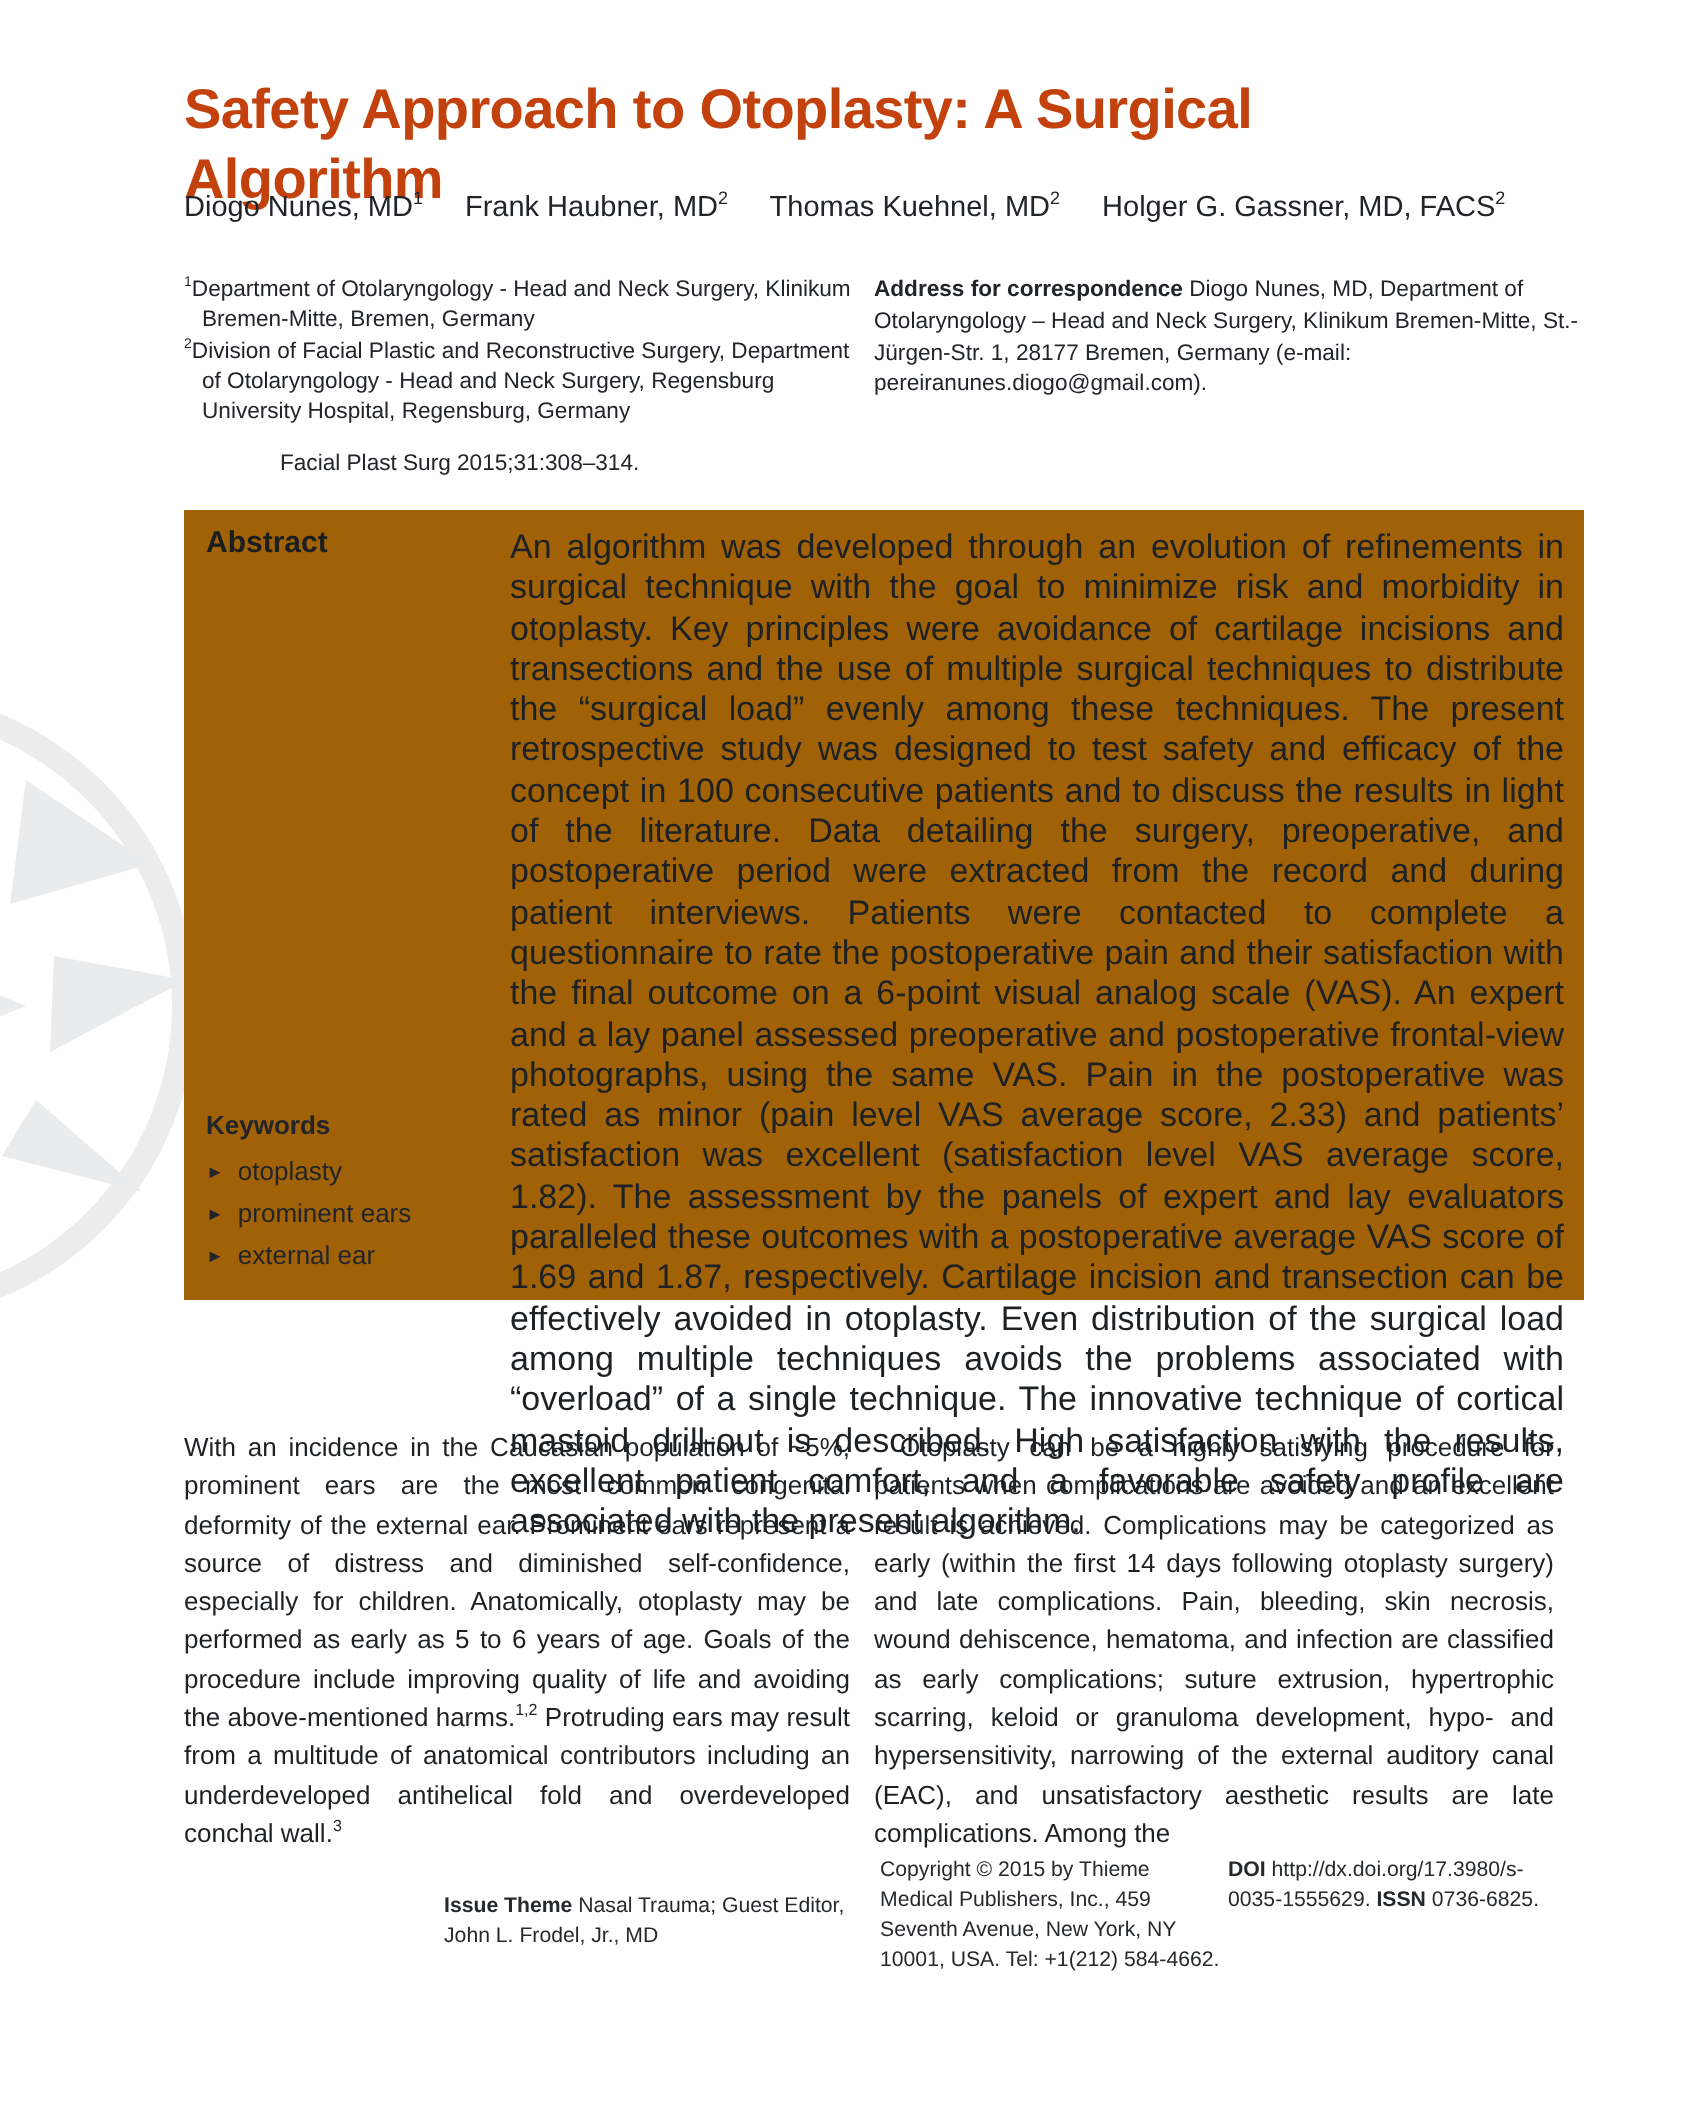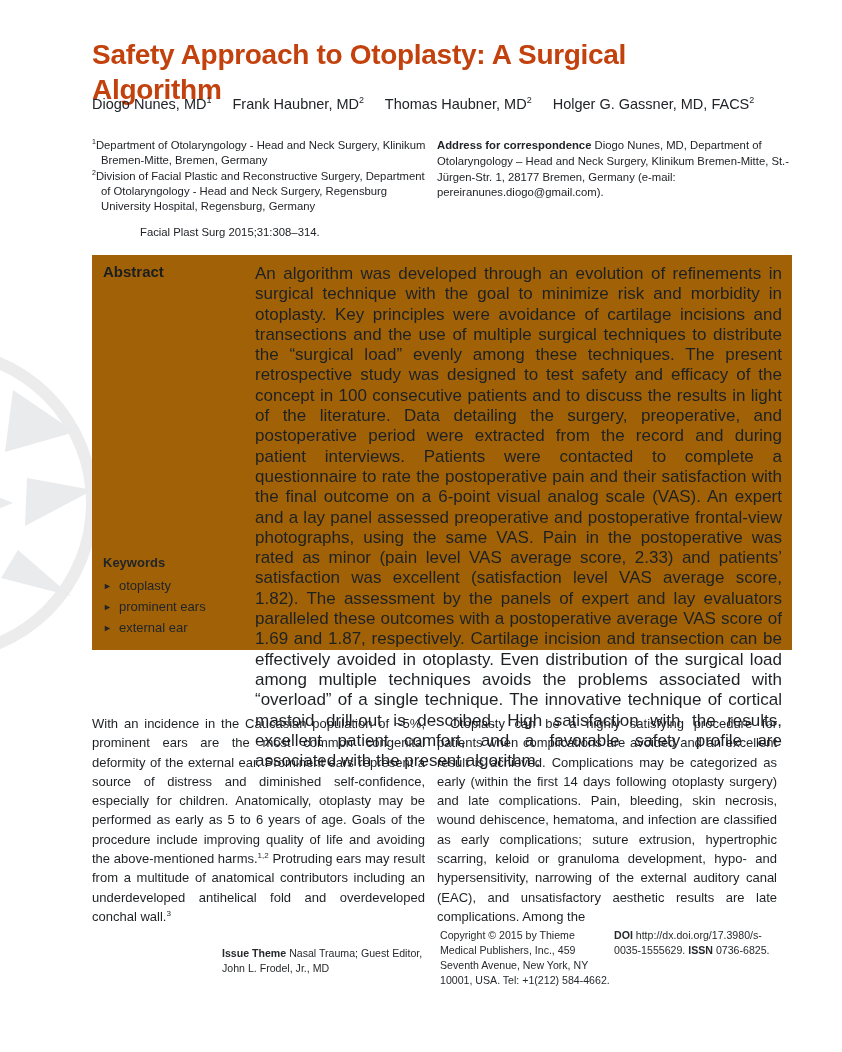--- a/index.html
+++ b/index.html
@@ -90,21 +90,21 @@
     <path d="M252 140 L318 152 L250 188 Z" fill="#eaebec"></path>
     <path d="M243 212 L296 258 L226 240 Z" fill="#eaebec"></path>
     <path d="M196 148 L238 165 L196 182 L182 165 Z" fill="#eaebec"></path>
   </svg>
 
   <h1 class="title">Safety Approach to Otoplasty: A Surgical Algorithm</h1>
 
   <div class="authors">
     <span class="author"><span>Diogo Nunes, MD</span><sup>1</sup></span>
     <span class="author"><span>Frank Haubner, MD</span><sup>2</sup></span>
-    <span class="author"><span>Thomas Haubner, MD</span><sup>2</sup></span>
+    <span class="author"><span>Thomas Kuehnel, MD</span><sup>2</sup></span>
     <span class="author"><span>Holger G. Gassner, MD, FACS</span><sup>2</sup></span>
   </div>
 
   <div class="affiliations">
     <div class="affil"><sup>1</sup><span>Department of Otolaryngology - Head and Neck Surgery, Klinikum Bremen-Mitte, Bremen, Germany</span></div>
     <div class="affil"><sup>2</sup><span>Division of Facial Plastic and Reconstructive Surgery, Department of Otolaryngology - Head and Neck Surgery, Regensburg University Hospital, Regensburg, Germany</span></div>
   </div>
 
   <div class="correspondence">
     <span class="bold">Address for correspondence</span><span> Diogo Nunes, MD, Department of Otolaryngology – Head and Neck Surgery, Klinikum Bremen-Mitte, St.-Jürgen-Str. 1, 28177 Bremen, Germany (e-mail: pereiranunes.diogo@gmail.com).</span>

